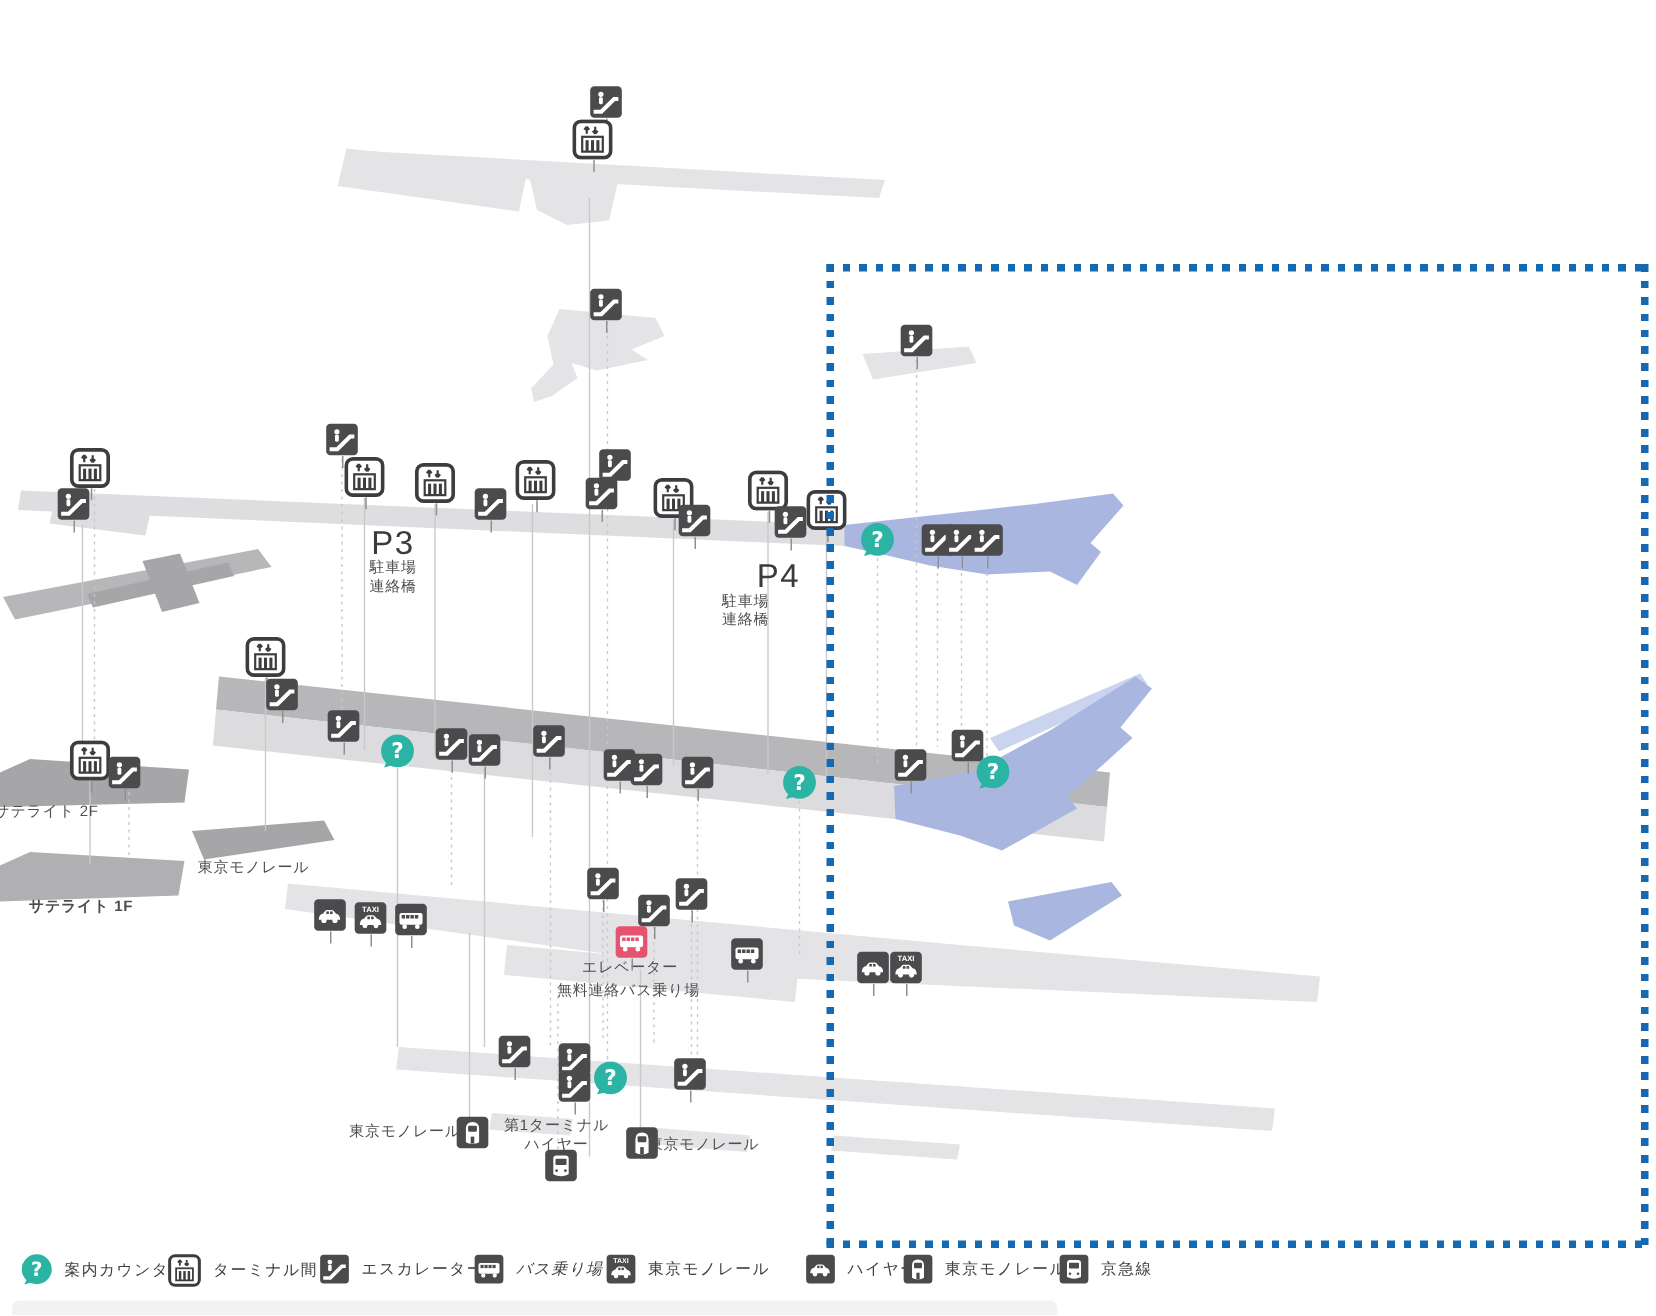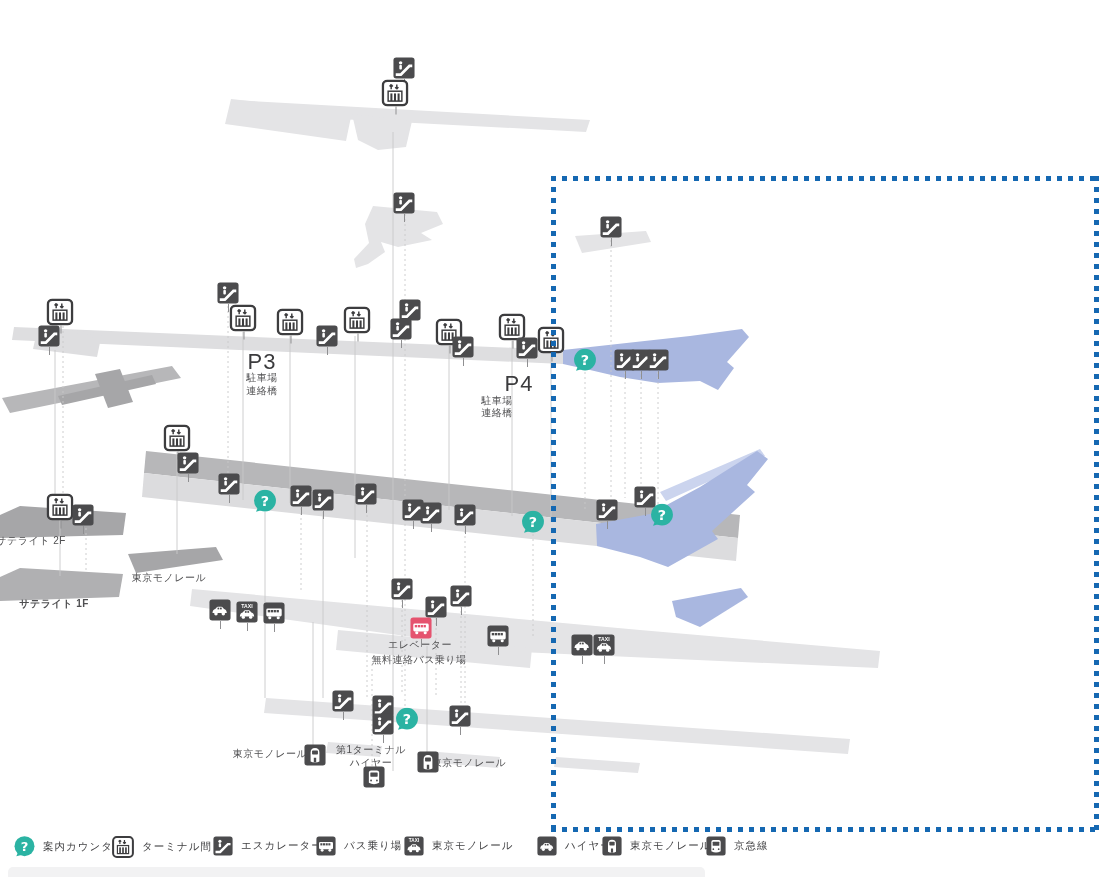--- a/index.html
+++ b/index.html
@@ -543,21 +543,21 @@
         <span class="legend-label">ターミナル間</span>
       </div>
       <div class="legend-item" style="left: 213px;">
         <span class="legend-icon t-escalator">
           <svg aria-hidden="true">
             <use href="#sym-escalator"></use>
           </svg>
         </span>
         <span class="legend-label">エスカレーター</span>
       </div>
-      <div class="legend-item" style="left: 316px;">
+      <div class="legend-item" style="left: 316px; font-style: italic;">
         <span class="legend-icon t-bus">
           <svg aria-hidden="true">
             <use href="#sym-bus"></use>
           </svg>
         </span>
         <span class="legend-label">バス乗り場</span>
       </div>
       <div class="legend-item" style="left: 404px;">
         <span class="legend-icon t-taxi">
           <svg aria-hidden="true">

